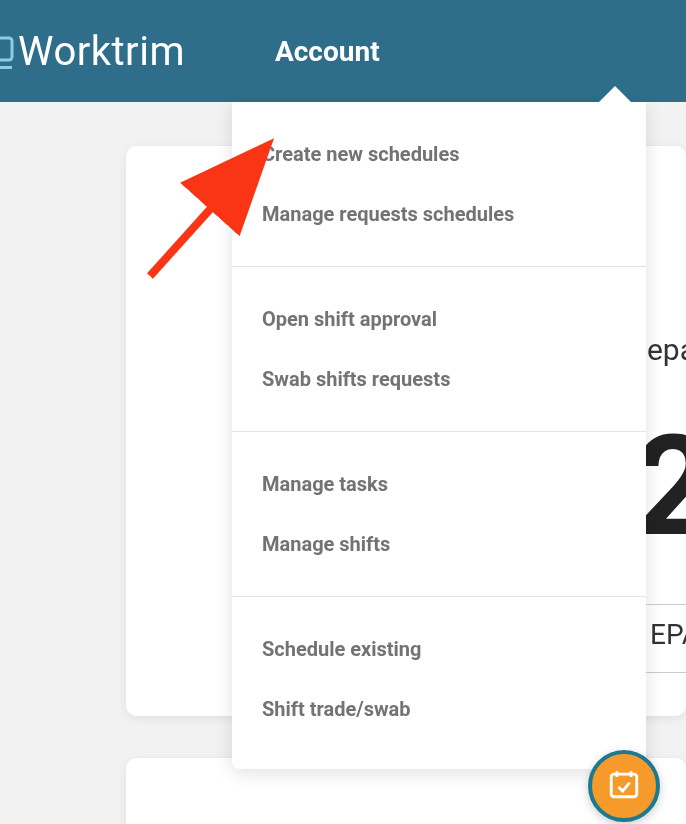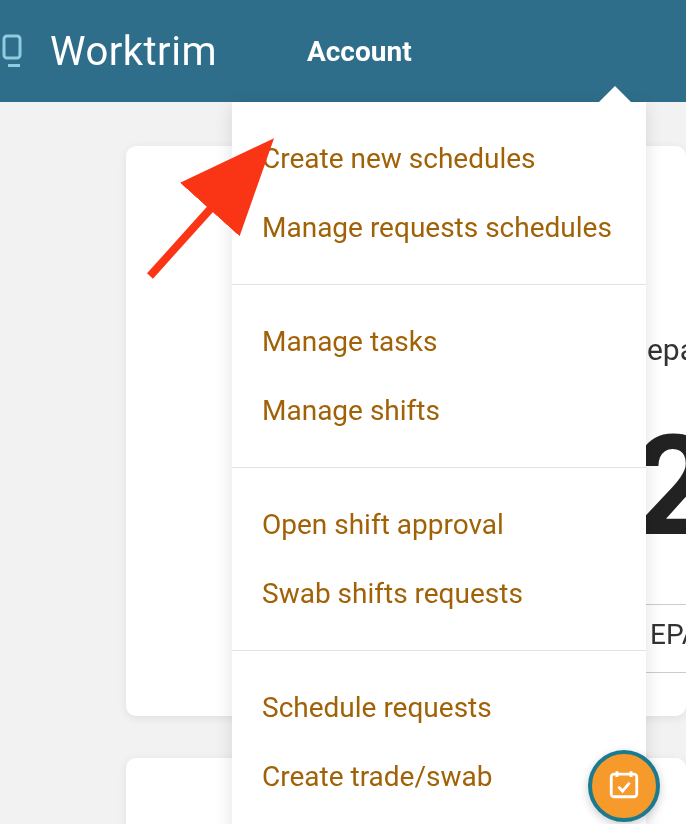--- a/index.html
+++ b/index.html
@@ -14,24 +14,23 @@
     .header {
       background: #2f6e8a;
       height: 102px;
       display: flex;
       align-items: center;
       padding-left: 0;
       position: relative;
     }
     .logo-area {
       display: flex;
-      align-items: flex-start;
-      gap: 24px;
+      align-items: center;
+      gap: 0;
       padding-left: 0;
-      margin-left: 8px;
     }
     .logo-icon {
       width: 24px;
       height: 42px;
       display: inline-block;
       margin-left: -6px;
     }
     .brand {
       color: #fff;
       font-size: 40px;
@@ -70,23 +69,23 @@
       border-radius: 0 0 8px 8px;
       box-shadow: 0 4px 18px rgba(0,0,0,0.12);
       z-index: 15;
     }
     .dd-group {
       border-bottom: 1px solid #e3e3e3;
       padding: 22px 0;
     }
     .dd-group:last-child { border-bottom: none; padding-bottom: 30px; }
     .dd-item {
-      color: #a16207;
-      font-size: 28px;
-      font-weight: 400;
+      color: #737373;
+      font-size: 20px;
+      font-weight: 700;
       padding: 18px 30px;
       cursor: pointer;
     }
     .card {
       position: absolute;
       left: 126px;
       top: 146px;
       width: 560px;
       height: 570px;
       background: #fff;
@@ -199,30 +198,30 @@
 </div>
 
 <div class="card2"></div>
 
 <div class="dropdown">
   <div class="dd-group">
     <div class="dd-item">Create new schedules</div>
     <div class="dd-item">Manage requests schedules</div>
   </div>
   <div class="dd-group">
+    <div class="dd-item">Open shift approval</div>
+    <div class="dd-item">Swab shifts requests</div>
+  </div>
+  <div class="dd-group">
     <div class="dd-item">Manage tasks</div>
     <div class="dd-item">Manage shifts</div>
   </div>
   <div class="dd-group">
-    <div class="dd-item">Open shift approval</div>
-    <div class="dd-item">Swab shifts requests</div>
-  </div>
-  <div class="dd-group">
-    <div class="dd-item">Schedule requests</div>
-    <div class="dd-item">Create trade/swab</div>
+    <div class="dd-item">Schedule existing</div>
+    <div class="dd-item">Shift trade/swab</div>
   </div>
 </div>
 
 <svg class="arrow-annotation" width="150" height="160" viewBox="0 0 150 160">
   <defs>
     <marker id="ah" markerWidth="12" markerHeight="12" refX="9" refY="5" orient="auto">
       <polygon points="0,0 12,5 0,10" fill="#fa3516"></polygon>
     </marker>
   </defs>
   <line x1="14" y1="146" x2="122" y2="26" stroke="#fa3516" stroke-width="8" marker-end="url(#ah)"></line>

